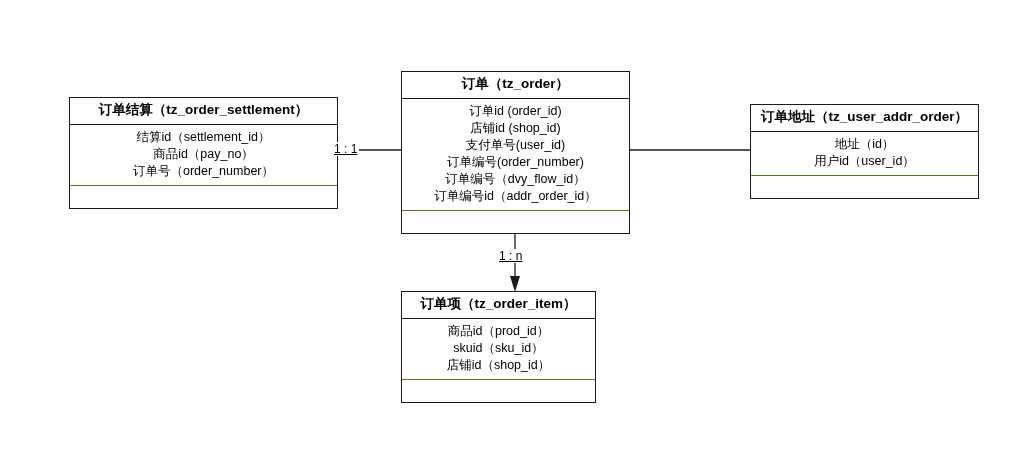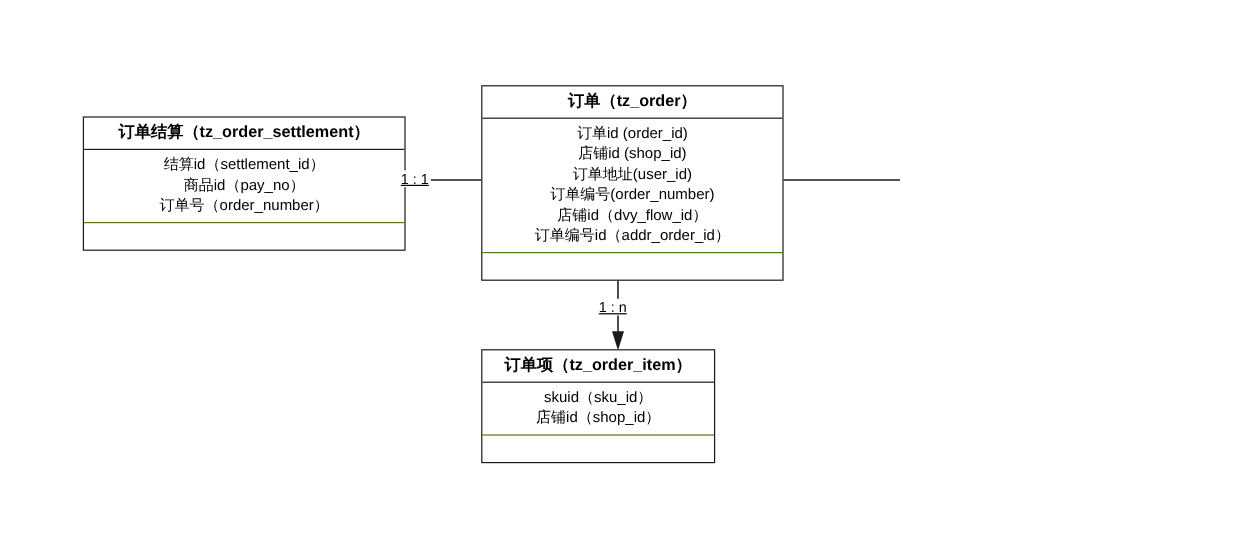--- a/index.html
+++ b/index.html
@@ -84,37 +84,46 @@
   <div class="entity" style="left:69px; top:97px; width:269px;">
     <div class="entity-title">订单结算（tz_order_settlement）</div>
     <div class="entity-attrs">
       <div class="attr">结算id（settlement_id）</div>
       <div class="attr">商品id（pay_no）</div>
       <div class="attr">订单号（order_number）</div>
     </div>
     <div class="entity-foot"></div>
   </div>
 
-  <div class="entity" style="left:401px; top:71px; width:252px;">
+  <div class="entity" style="left:401px; top:71px; width:229px;">
     <div class="entity-title">订单（tz_order）</div>
     <div class="entity-attrs">
       <div class="attr">订单id (order_id)</div>
       <div class="attr">店铺id (shop_id)</div>
-      <div class="attr">订单地址(user_id)</div>
+      <div class="attr">支付单号(user_id)</div>
       <div class="attr">订单编号(order_number)</div>
-      <div class="attr">店铺id（dvy_flow_id）</div>
+      <div class="attr">订单编号（dvy_flow_id）</div>
       <div class="attr">订单编号id（addr_order_id）</div>
     </div>
     <div class="entity-foot"></div>
   </div>
 
+  <div class="entity" style="left:750px; top:104px; width:229px;">
+    <div class="entity-title">订单地址（tz_user_addr_order）</div>
+    <div class="entity-attrs">
+      <div class="attr">地址（id）</div>
+      <div class="attr">用户id（user_id）</div>
+    </div>
+    <div class="entity-foot"></div>
+  </div>
 
   <div class="entity" style="left:401px; top:291px; width:195px;">
     <div class="entity-title">订单项（tz_order_item）</div>
     <div class="entity-attrs">
+      <div class="attr">商品id（prod_id）</div>
       <div class="attr">skuid（sku_id）</div>
       <div class="attr">店铺id（shop_id）</div>
     </div>
     <div class="entity-foot"></div>
   </div>
 
   <div class="rel-label" style="left:332px; top:142px;">1 : 1</div>
   <div class="rel-label" style="left:497px; top:249px;">1 : n</div>
 
 </div>

